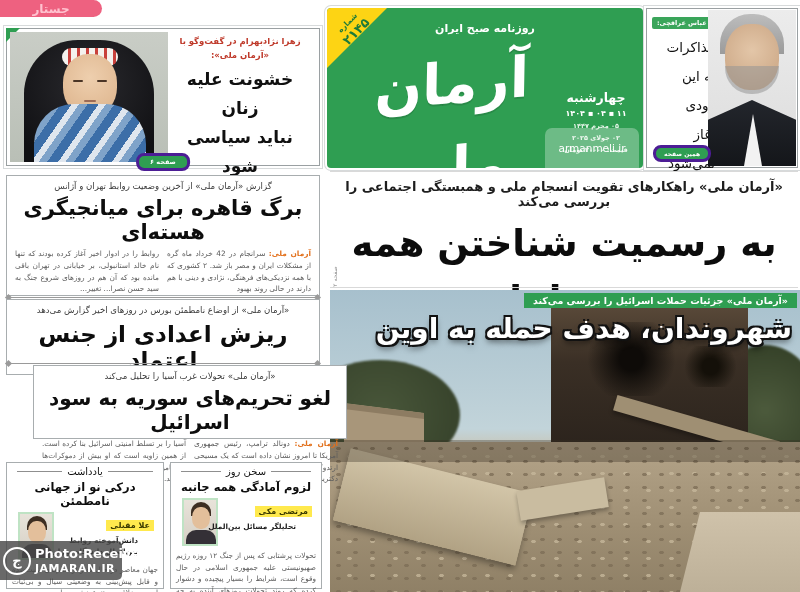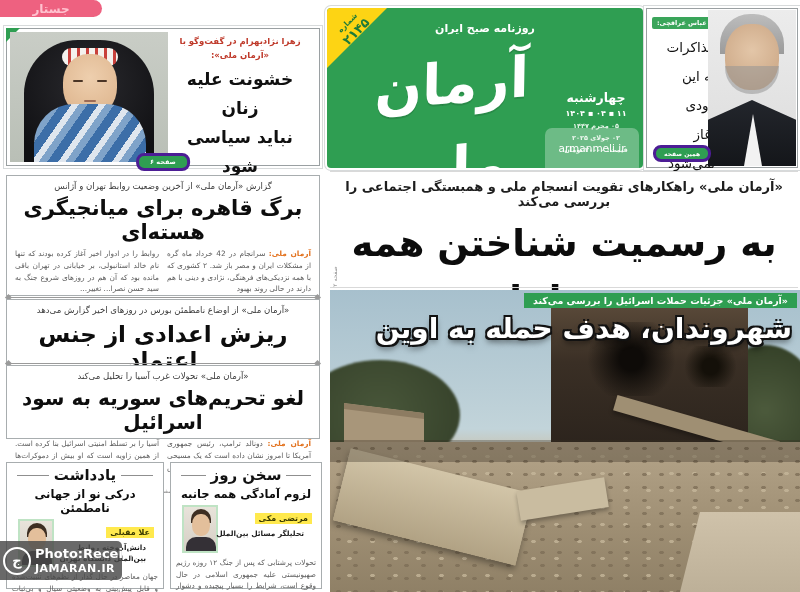--- a/index.html
+++ b/index.html
@@ -127,46 +127,46 @@
     text-shadow:2px 2px 0 #121212,-2px -2px 0 #121212,2px -2px 0 #121212,-2px 2px 0 #121212,0 4px 6px rgba(0,0,0,.55);}
 
   
   .article{position:absolute;left:6px;width:314px;background:#fff;border:1px solid #a8adaf;padding:4px 8px 2px;}
   .a-kicker{text-align:center;font-size:8.6px;font-weight:normal;color:#3a3a3a;line-height:1.5;}
   .a-headline{text-align:center;font-weight:bold;color:#0d0d0d;letter-spacing:-.5px;}
   .a1{top:175px;height:121px;}
   .a1 .a-headline{font-size:21px;margin:3px 0 4px;}
   .a2{top:299px;height:76px;}
   .a2 .a-headline{font-size:23px;margin:4px 0 2px;}
-  .a3{top:365px;height:74px;}
+  .a3{top:365px;height:74px;margin-left:27px;}
   .a3 .a-headline{font-size:20px;margin:3px 0 4px;}
   .cols{display:flex;gap:8px;}
   .col{flex:1;font-size:7.4px;color:#5c5c5c;text-align:justify;line-height:1.6;}
   .a-page{text-align:center;font-size:6px;color:#8a8a8a;margin-top:2px;}
   .sep{position:absolute;left:6px;width:314px;height:1px;background:#9a9a9a;}
   .sep:before,.sep:after{content:"";position:absolute;top:-2px;width:5px;height:5px;background:#9a9a9a;
     transform:rotate(45deg);}
   .sep:before{left:0}.sep:after{right:0}
 
   
   .note{position:absolute;top:462px;height:127px;background:#fff;border:1px solid #a8adaf;padding:3px 5px;}
   .note-r{right:478px;left:168px;width:152px;}  
   .note-l{left:6px;width:158px;}                 
-  .n-header{display:flex;align-items:center;font-size:15px;font-weight:bold;color:#111;}
+  .n-header{display:flex;align-items:center;font-size:10px;font-weight:normal;color:#111;}
   .n-header:before,.n-header:after{content:"";flex:1;height:1px;background:#8f8f8f;margin:0 5px;}
   .n-title{text-align:center;font-size:11.5px;font-weight:bold;color:#0d0d0d;margin:3px 0 4px;}
   .author{position:relative;height:50px;}
   .au-photo{position:absolute;left:6px;top:0;width:36px;height:48px;border:2px solid #bfe3c4;
     background:linear-gradient(180deg,#e8e3da,#d5cfc4);overflow:hidden;}
   .au-hair{position:absolute;left:7px;top:2px;width:20px;height:14px;border-radius:10px 10px 0 0;background:#3d2e22;}
   .au-face{position:absolute;left:8px;top:7px;width:18px;height:22px;border-radius:45%;background:#e3bf9b;}
   .au-body{position:absolute;left:2px;bottom:0;width:30px;height:14px;border-radius:10px 10px 0 0;background:#343036;}
   .au-name{position:absolute;right:4px;top:8px;background:#ffe94d;color:#3a3a00;font-size:8px;
     font-weight:bold;padding:1px 4px;}
-  .au-role{position:absolute;right:12px;top:23px;width:96px;font-size:7.4px;font-weight:bold;
+  .au-role{position:absolute;right:20px;top:23px;width:96px;font-size:7.4px;font-weight:bold;
     color:#1f1f1f;text-align:right;line-height:1.55;}
   .n-body{font-size:7.3px;color:#5c5c5c;text-align:justify;line-height:1.6;margin-top:2px;}
 
   
   .watermark{position:absolute;left:0;top:541px;width:122px;height:39px;background:rgba(72,72,72,.82);
     border-radius:0 5px 5px 0;display:flex;align-items:center;color:#fff;direction:ltr;z-index:5;}
   .wm-logo{width:28px;height:28px;border:2px solid #fff;border-radius:50%;margin:0 4px 0 3px;
     display:flex;align-items:center;justify-content:center;font-size:13px;font-weight:bold;flex:none;}
   .wm-text{line-height:1.25;font-weight:bold;}
   .wm-text .l1{font-size:13px;}

